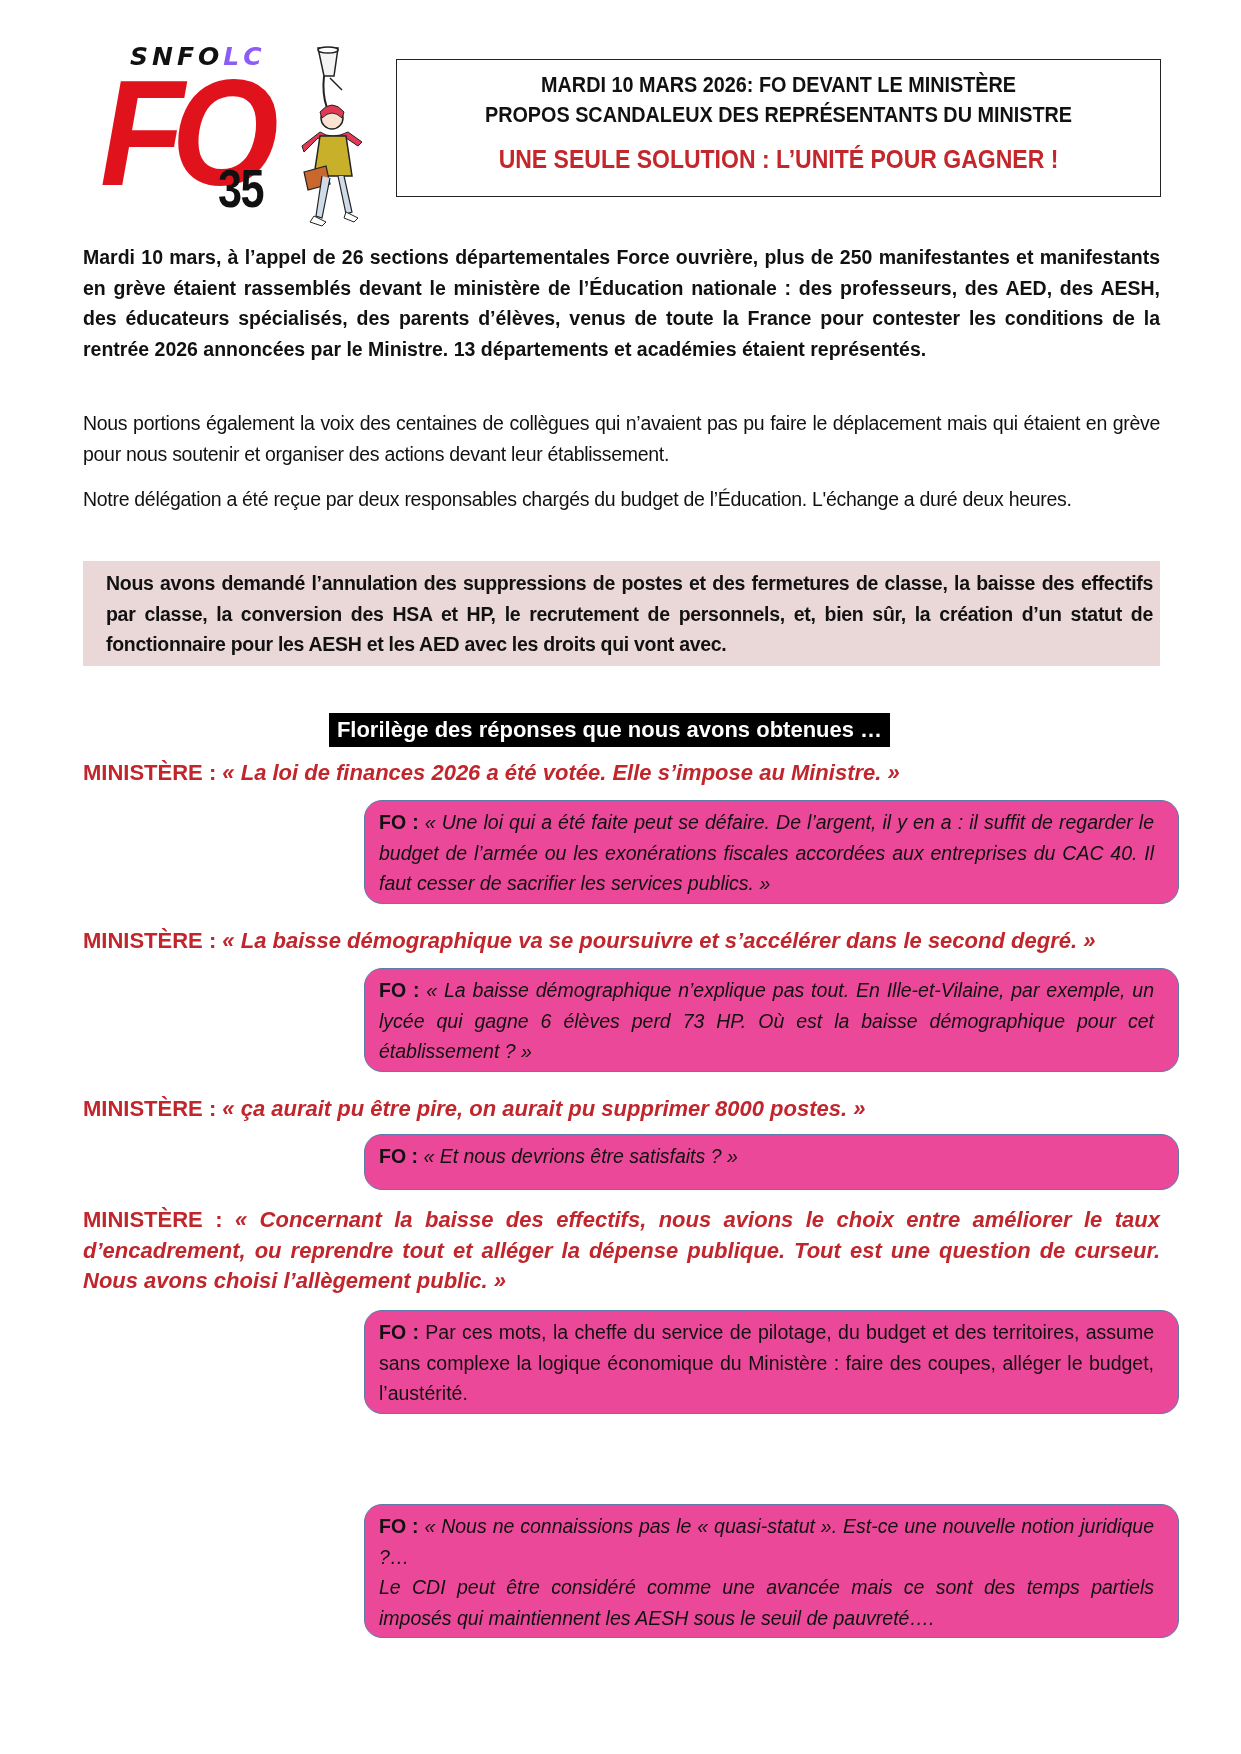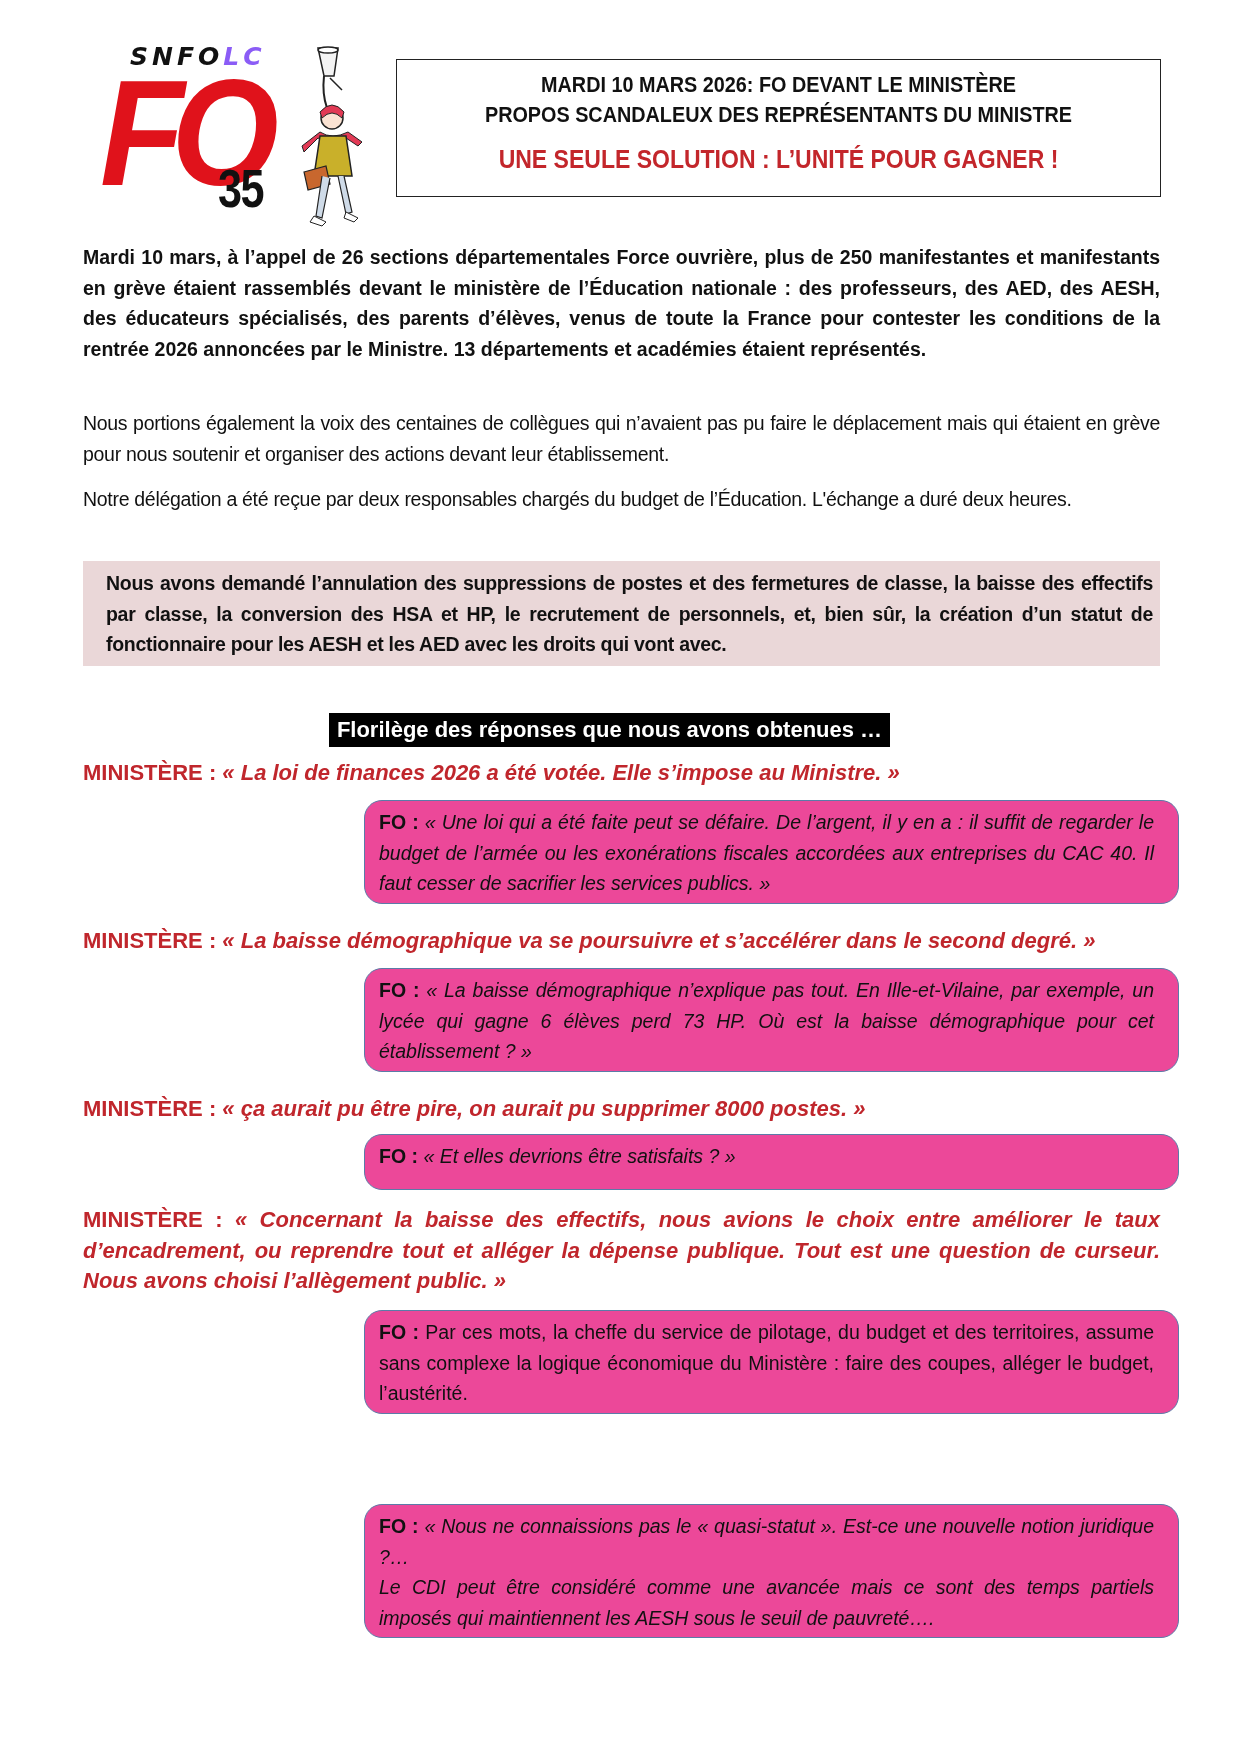--- a/index.html
+++ b/index.html
@@ -266,21 +266,21 @@
     <span class="label">MINISTÈRE : </span><span class="quote">« La baisse démographique va se poursuivre et s’accélérer dans le second degré. »</span>
   </div>
   <div class="fo-box f2">
     <span class="fo-label">FO : </span><span class="fo-italic">« La baisse démographique n’explique pas tout. En Ille-et-Vilaine, par exemple, un lycée qui gagne 6 élèves perd 73 HP. Où est la baisse démographique pour cet établissement ? »</span>
   </div>
 
   <div class="ministry m3">
     <span class="label">MINISTÈRE : </span><span class="quote">« ça aurait pu être pire, on aurait pu supprimer 8000 postes. »</span>
   </div>
   <div class="fo-box f3">
-    <span class="fo-label">FO : </span><span class="fo-italic">« Et elles devrions être satisfaits ? »</span>
+    <span class="fo-label">FO : </span><span class="fo-italic">« Et nous devrions être satisfaits ? »</span>
   </div>
 
   <div class="ministry m4">
     <span class="label">MINISTÈRE : </span><span class="quote">« Concernant la baisse des effectifs, nous avions le choix entre améliorer le taux d’encadrement, ou reprendre tout et alléger la dépense publique. Tout est une question de curseur. Nous avons choisi l’allègement public. »</span>
   </div>
   <div class="fo-box f4">
     <span class="fo-label">FO : </span><span class="fo-normal">Par ces mots, la cheffe du service de pilotage, du budget et des territoires, assume sans complexe la logique économique du Ministère : faire des coupes, alléger le budget, l’austérité.</span>
   </div>
 
   <div class="fo-box f5">

